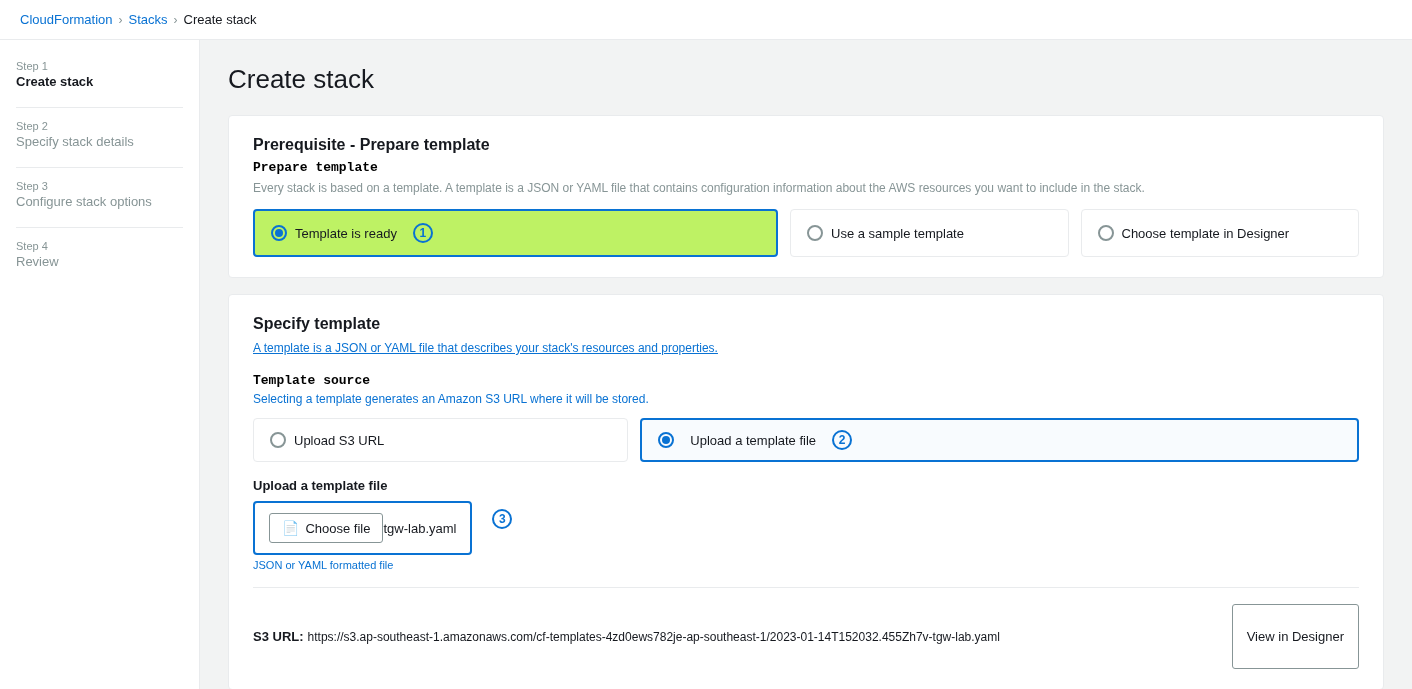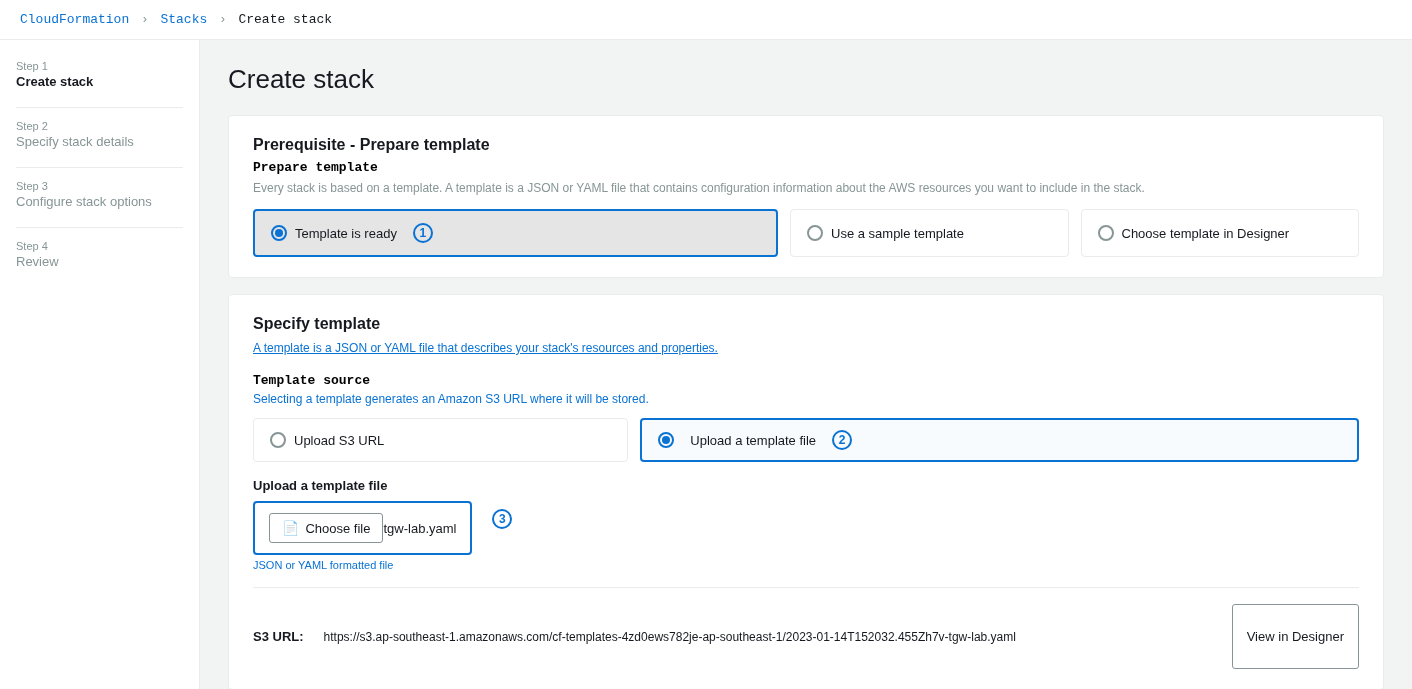--- a/index.html
+++ b/index.html
@@ -7,26 +7,25 @@
       font-family: "Amazon Ember", Arial, sans-serif;
       font-size: 13px;
       background: #f2f3f3;
       color: #16191f;
       min-height: 689px;
     }
     
     .breadcrumb {
       display: flex;
       align-items: flex-end;
-      gap: 12px;
+      gap: 6px;
       padding: 12px 20px;
       font-size: 13px;
       background: #fff;
       border-bottom: 1px solid #e9ebed;
-      font-family: Liberation Mono, monospace;
     }
     .breadcrumb a {
       color: #0972d3;
       text-decoration: none;
     }
     .breadcrumb .sep { color: #879596; font-size: 12px; }
     .breadcrumb .current { color: #16191f; }
 
     
     .layout {
@@ -120,21 +119,21 @@
       border-radius: 4px;
       padding: 12px 16px;
       display: flex;
       align-items: center;
       gap: 8px;
       cursor: pointer;
       background: #fff;
     }
     .radio-option.selected {
       border: 2px solid #0972d3;
-      background: #e5e5e5;
+      background: #bef264;
     }
     .radio-option label {
       font-size: 13px;
       color: #16191f;
       cursor: pointer;
     }
     .radio-circle {
       width: 16px;
       height: 16px;
       border-radius: 50%;
@@ -233,21 +232,21 @@
     .file-format-hint {
       font-size: 11px;
       color: #0972d3;
       margin-top: 4px;
     }
 
     
     .s3-url-row {
       display: flex;
       align-items: center;
-      gap: 20px;
+      gap: 4px;
       margin-top: 16px;
       padding-top: 16px;
       border-top: 1px solid #e9ebed;
     }
     .s3-url-label {
       font-size: 13px;
       font-weight: 700;
       white-space: nowrap;
     }
     .s3-url-value {

